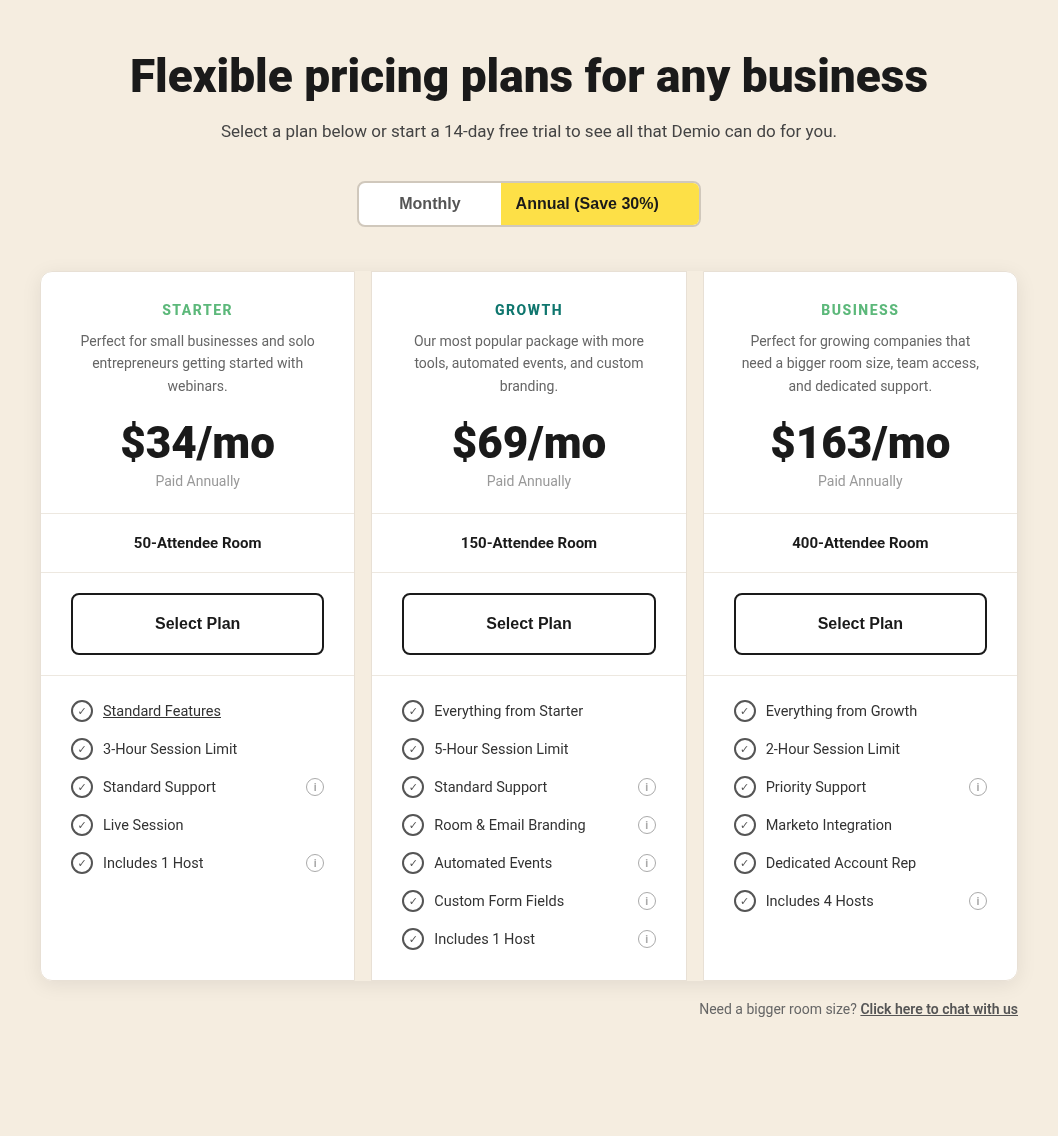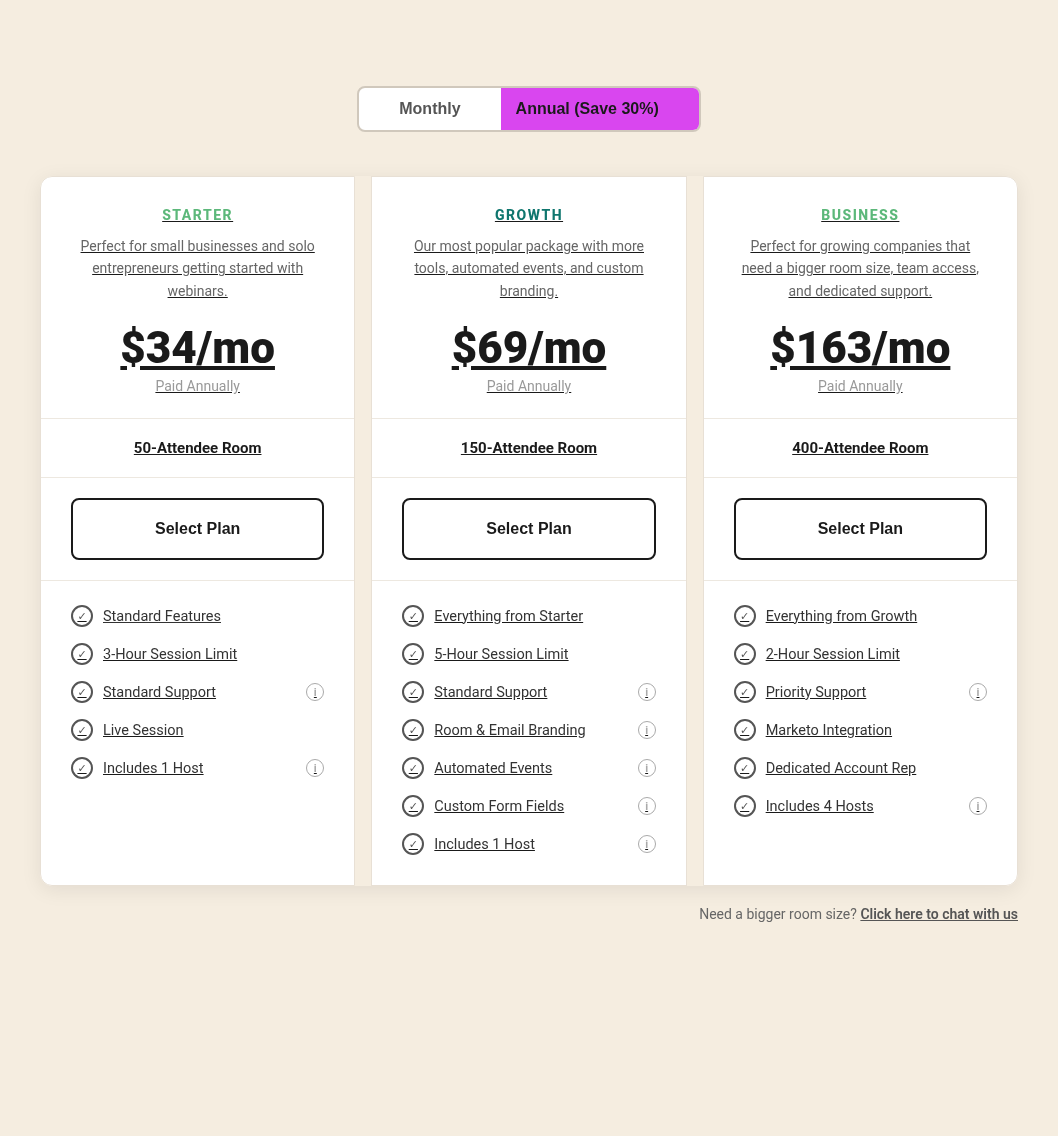--- a/index.html
+++ b/index.html
@@ -53,33 +53,32 @@
       font-size: 16px;
       font-weight: 700;
       cursor: pointer;
       border: none;
       background: transparent;
       color: #555;
       transition: background 0.2s;
     }
 
     .toggle-btn.active {
-      background: #d946ef;
+      background: #fde047;
       color: #1a1a1a;
       padding-left: 15px;
     }
 
     .plans-grid {
       display: grid;
       grid-template-columns: 1fr 1fr 1fr;
       gap: 16px;
       border-radius: 12px;
       overflow: hidden;
       box-shadow: 0 4px 20px rgba(0,0,0,0.08);
-      text-decoration: underline;
     }
 
     .plan-card {
       background: #fff;
       border: 1px solid #e8e0d5;
       display: flex;
       flex-direction: column;
     }
 
     .plan-card:first-child {
@@ -221,20 +220,24 @@
       font-weight: 600;
       text-decoration: underline;
       cursor: pointer;
     }
   </style>
 </head>
 <body>
 
 <div class="page-wrapper">
 
+  <div class="hero">
+    <h1 class="hero-title">Flexible pricing plans for any business</h1>
+    <p class="hero-subtitle">Select a plan below or start a 14-day free trial to see all that Demio can do for you.</p>
+  </div>
 
   <div class="billing-toggle">
     <div class="billing-toggle-inner">
       <button class="toggle-btn">Monthly</button>
       <button class="toggle-btn active">Annual (Save 30%)</button>
     </div>
   </div>
 
   <div class="plans-grid" id="plans-grid">
       <div class="plan-card">

